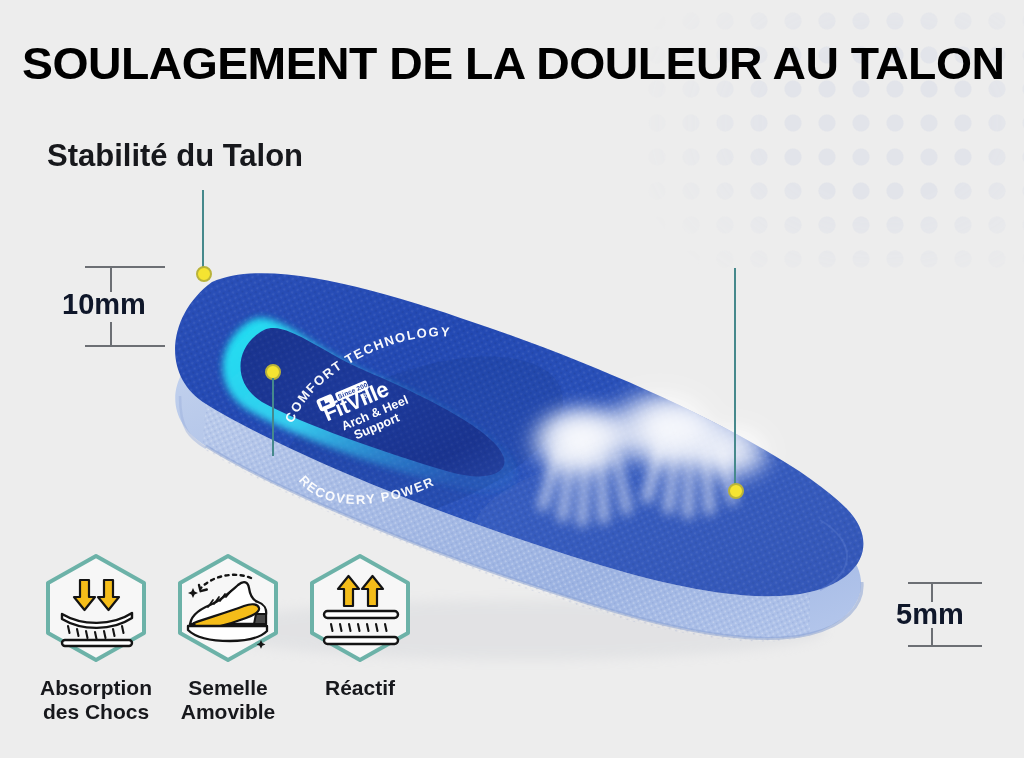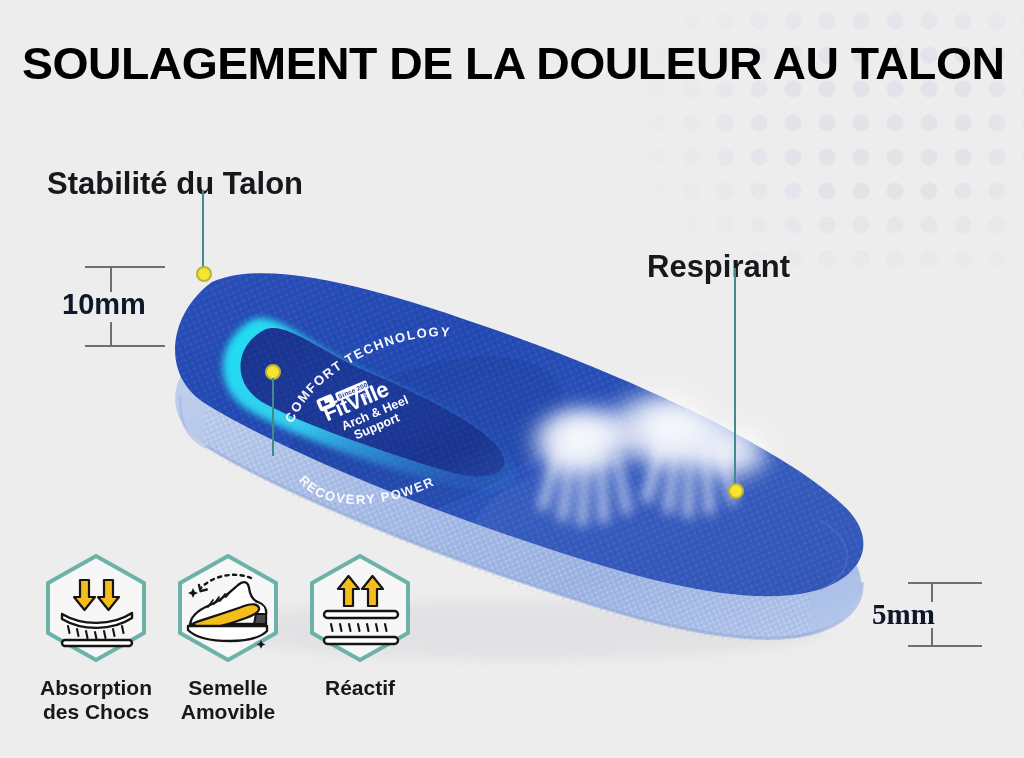--- a/index.html
+++ b/index.html
@@ -46,21 +46,20 @@
     transform-origin: left center;
   }
 
   
   .callout-label {
     position: absolute;
     font-size: 31px;
     font-weight: 700;
     color: #17181c;
     white-space: nowrap;
-    margin-top: 28px;
   }
   #callout-stability { left: 47px;  top: 138px; }
   #callout-respirant { left: 647px; top: 221px; }
   #callout-amorti    { left: 219px; top: 468px; }
 
   .leader-line {
     position: absolute;
     width: 2px;
     background: #46898c;
   }
@@ -326,39 +325,38 @@
       </g>
 
       <path d="M 700 330 C 736 352, 736 382, 700 400" fill="none" stroke="#5f7fd0" stroke-width="2" opacity="0.35"></path>
     </svg>
   </div>
 
   <div id="callout-stability" class="callout-label">Stabilité du Talon</div>
   <div class="leader-line" style="left:202px; top:190px; height:84px;"></div>
   <div class="leader-dot" style="left:196px; top:266px;"></div>
 
-  <div id="callout-respirant" class="callout-label">Respirant</div>
   <div class="leader-line" style="left:734px; top:268px; height:222px;"></div>
   <div class="leader-dot" style="left:728px; top:483px;"></div>
 
   <div class="leader-dot" style="left:265px; top:364px;"></div>
   <div class="leader-line" style="left:272px; top:378px; height:78px;"></div>
 
   <div class="dim">
     <div class="dim-tick" style="left:85px;  top:266px; width:80px;"></div>
     <div class="dim-stem" style="left:110px; top:268px; height:24px;"></div>
     <div class="dim-text" style="left:62px; top:288px;">10mm</div>
     <div class="dim-stem" style="left:110px; top:322px; height:24px;"></div>
     <div class="dim-tick" style="left:85px;  top:345px; width:80px;"></div>
   </div>
 
   <div class="dim">
     <div class="dim-tick" style="left:908px; top:582px; width:74px;"></div>
     <div class="dim-stem" style="left:931px; top:584px; height:18px;"></div>
-    <div class="dim-text" style="left:872px; top:598px;font-family:Liberation Serif, serif;">5mm</div>
+    <div class="dim-text" style="left:896px; top:598px;">5mm</div>
     <div class="dim-stem" style="left:931px; top:628px; height:18px;"></div>
     <div class="dim-tick" style="left:908px; top:645px; width:74px;"></div>
   </div>
 
   <div id="feature-row">
 
     <div class="feature">
       <div class="feature-hex">
         <svg width="120" height="112" viewBox="0 0 120 112" xmlns="http://www.w3.org/2000/svg">
           <polygon points="60,4 108,31 108,81 60,108 12,81 12,31" fill="#f7f7f7" stroke="#6cb2a8" stroke-width="4" stroke-linejoin="round"></polygon>

